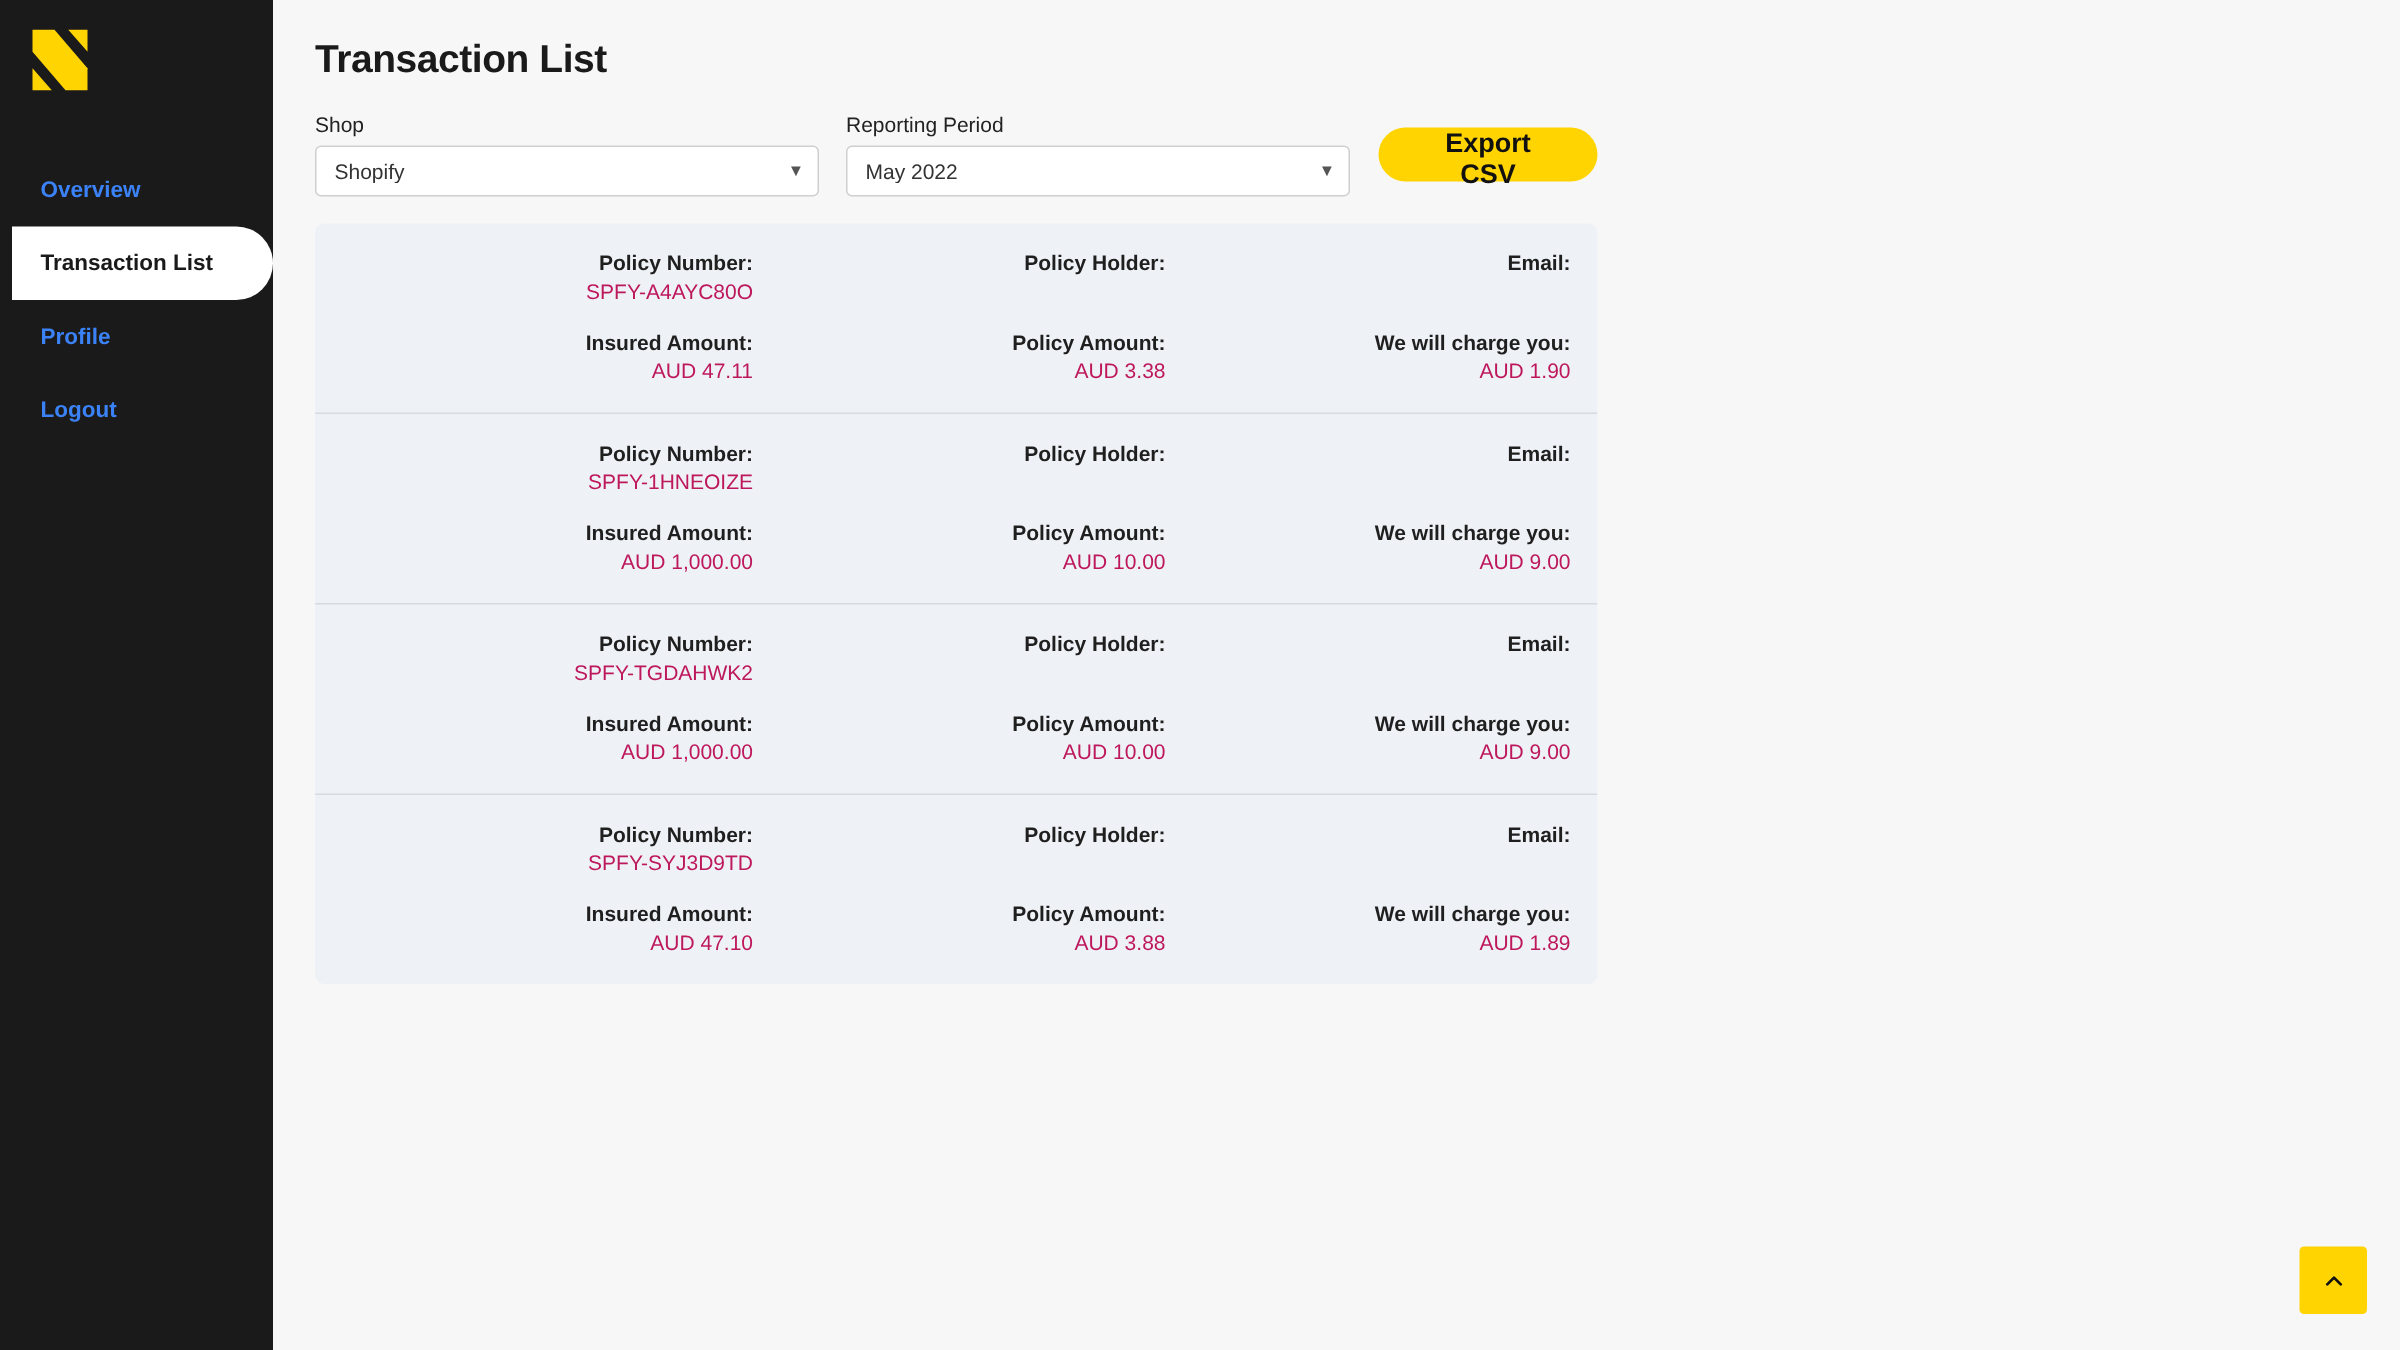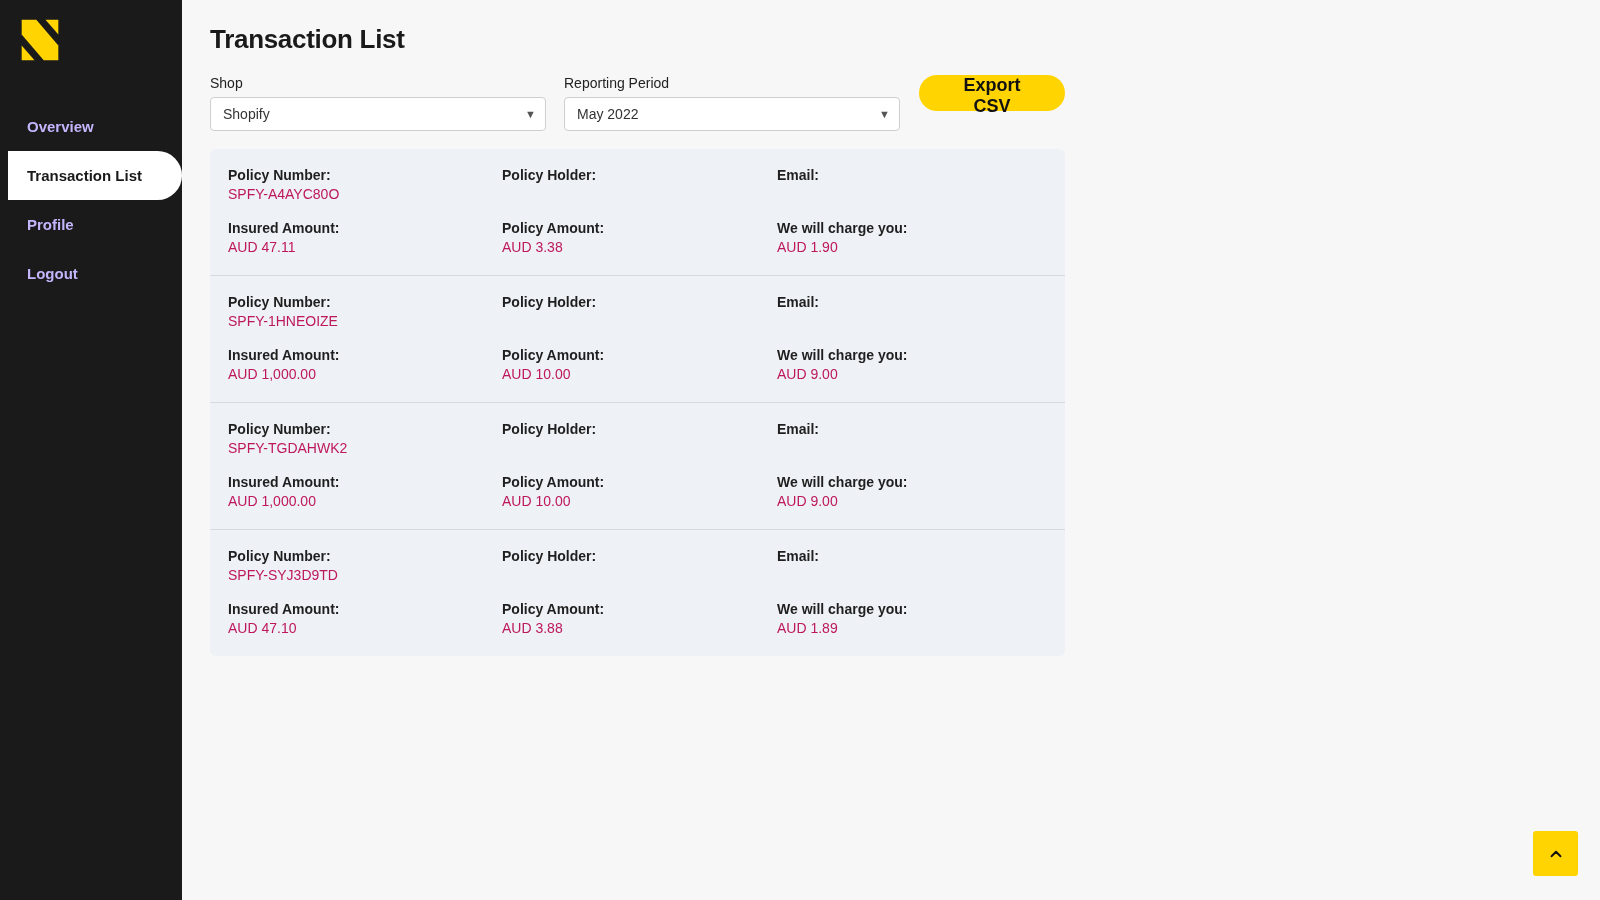--- a/index.html
+++ b/index.html
@@ -31,21 +31,21 @@
     position: relative;
   }
   .nav {
     display: flex;
     flex-direction: column;
   }
   .nav-item {
     padding: 16px 0 16px 27px;
     font-size: 15px;
     font-weight: 600;
-    color: #c4b5fd;
+    color: #3b82f6;
     cursor: pointer;
     border-top-right-radius: 999px;
     border-bottom-right-radius: 999px;
     margin-right: 0;
   }
   .nav-item.active {
     background: #fff;
     color: #1a1a1a;
     margin-left: 8px;
     padding-left: 19px;
@@ -57,21 +57,21 @@
     overflow: auto;
   }
   .page-title {
     font-size: 26px;
     font-weight: 800;
     margin-bottom: 20px;
     letter-spacing: -0.3px;
   }
   .filters {
     display: flex;
-    align-items: flex-start;
+    align-items: center;
     gap: 18px;
     margin-bottom: 18px;
     width: 855px;
   }
   .filter-group { display: flex; flex-direction: column; }
   .filter-label {
     font-size: 14px;
     font-weight: 500;
     margin-bottom: 6px;
     color: #222;
@@ -114,20 +114,21 @@
   }
   .list {
     background: #eef1f5;
     border-radius: 6px;
     width: 855px;
     overflow: hidden;
   }
   .card {
     padding: 18px 18px 20px 18px;
     border-bottom: 1px solid #d7dbe0;
+    text-align: right;
   }
   .card:last-child { border-bottom: none; }
   .row3 {
     display: grid;
     grid-template-columns: 274px 275px 1fr;
     gap: 0;
   }
   .row3 + .row3 { margin-top: 18px; }
   .field-label {
     font-size: 14px;

